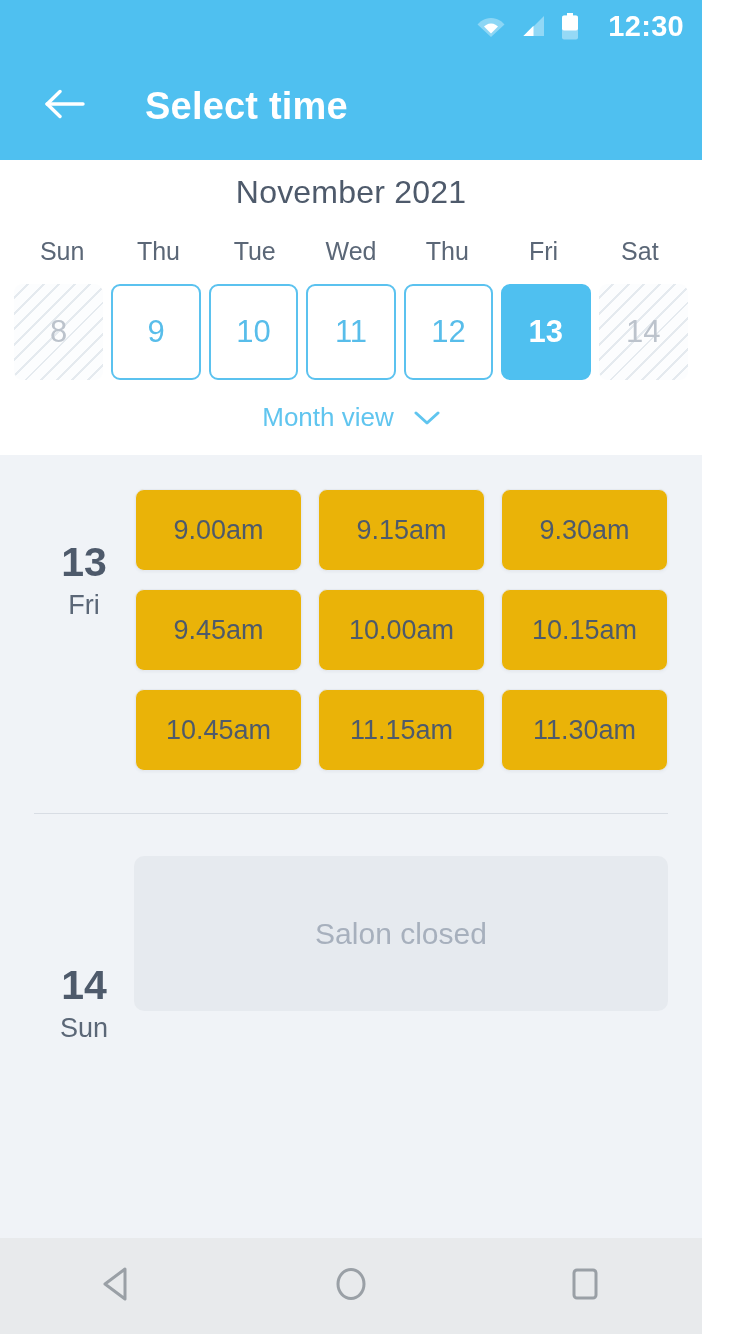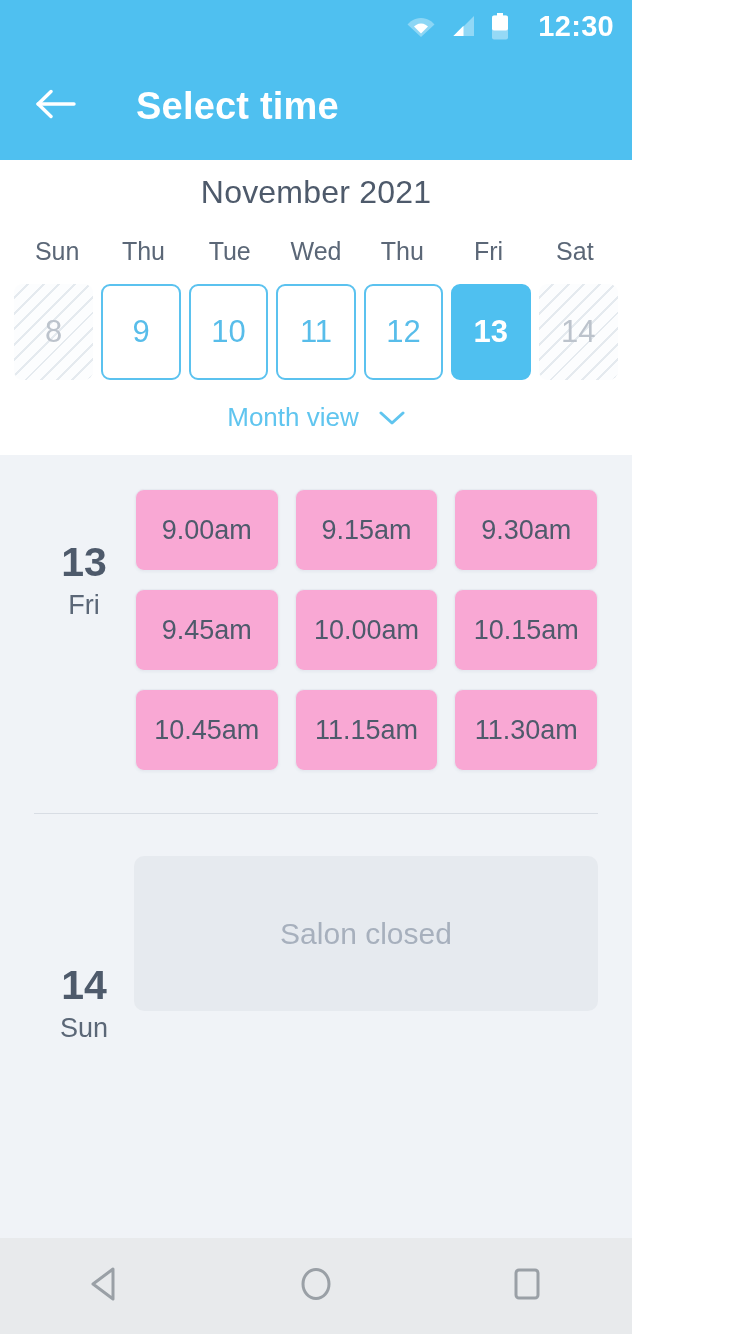--- a/index.html
+++ b/index.html
@@ -6,21 +6,21 @@
 
   html, body {
     width:750px; height:1334px;
     background:#ffffff;
     font-family:"Liberation Sans", sans-serif;
     overflow:hidden;
   }
 
   .phone {
     position:relative;
-    width:632px; height:1334px;
+    width:702px; height:1334px;
     display:flex; flex-direction:column;
     background:#f0f3f7;
   }
 
   
   .statusbar {
     height:52px;
     background:#4fc0f0;
     display:flex; align-items:center; justify-content:flex-end;
     padding-right:18px;
@@ -34,21 +34,21 @@
   .status-time {
     color:#ffffff; font-size:29px; font-weight:bold;
     margin-left:14px; letter-spacing:.3px; line-height:1;
   }
 
   
   .appbar {
     height:108px;
     background:#4fc0f0;
     display:flex; align-items:center;
-    padding-left:34px;
+    padding-left:43px;
     flex:0 0 auto;
   }
   .back-btn {
     width:46px; height:46px;
     display:flex; align-items:center; justify-content:center;
     cursor:pointer;
   }
   .appbar-title {
     color:#ffffff;
     font-size:38px;
@@ -154,21 +154,21 @@
   }
   .slot-grid {
     flex:1 1 auto;
     display:grid;
     grid-template-columns:repeat(3,1fr);
     gap:18px 16px;
     padding-left:1px;
   }
   .slot {
     height:82px;
-    background:#f9a8d4;
+    background:#eab308;
     border:1px solid #e6eaf0;
     border-radius:9px;
     display:flex; align-items:center; justify-content:center;
     font-size:27px;
     color:#4e5a6b;
     box-shadow:0 1px 3px rgba(100,115,135,.08);
     cursor:pointer;
   }
   .divider {
     height:1px;

